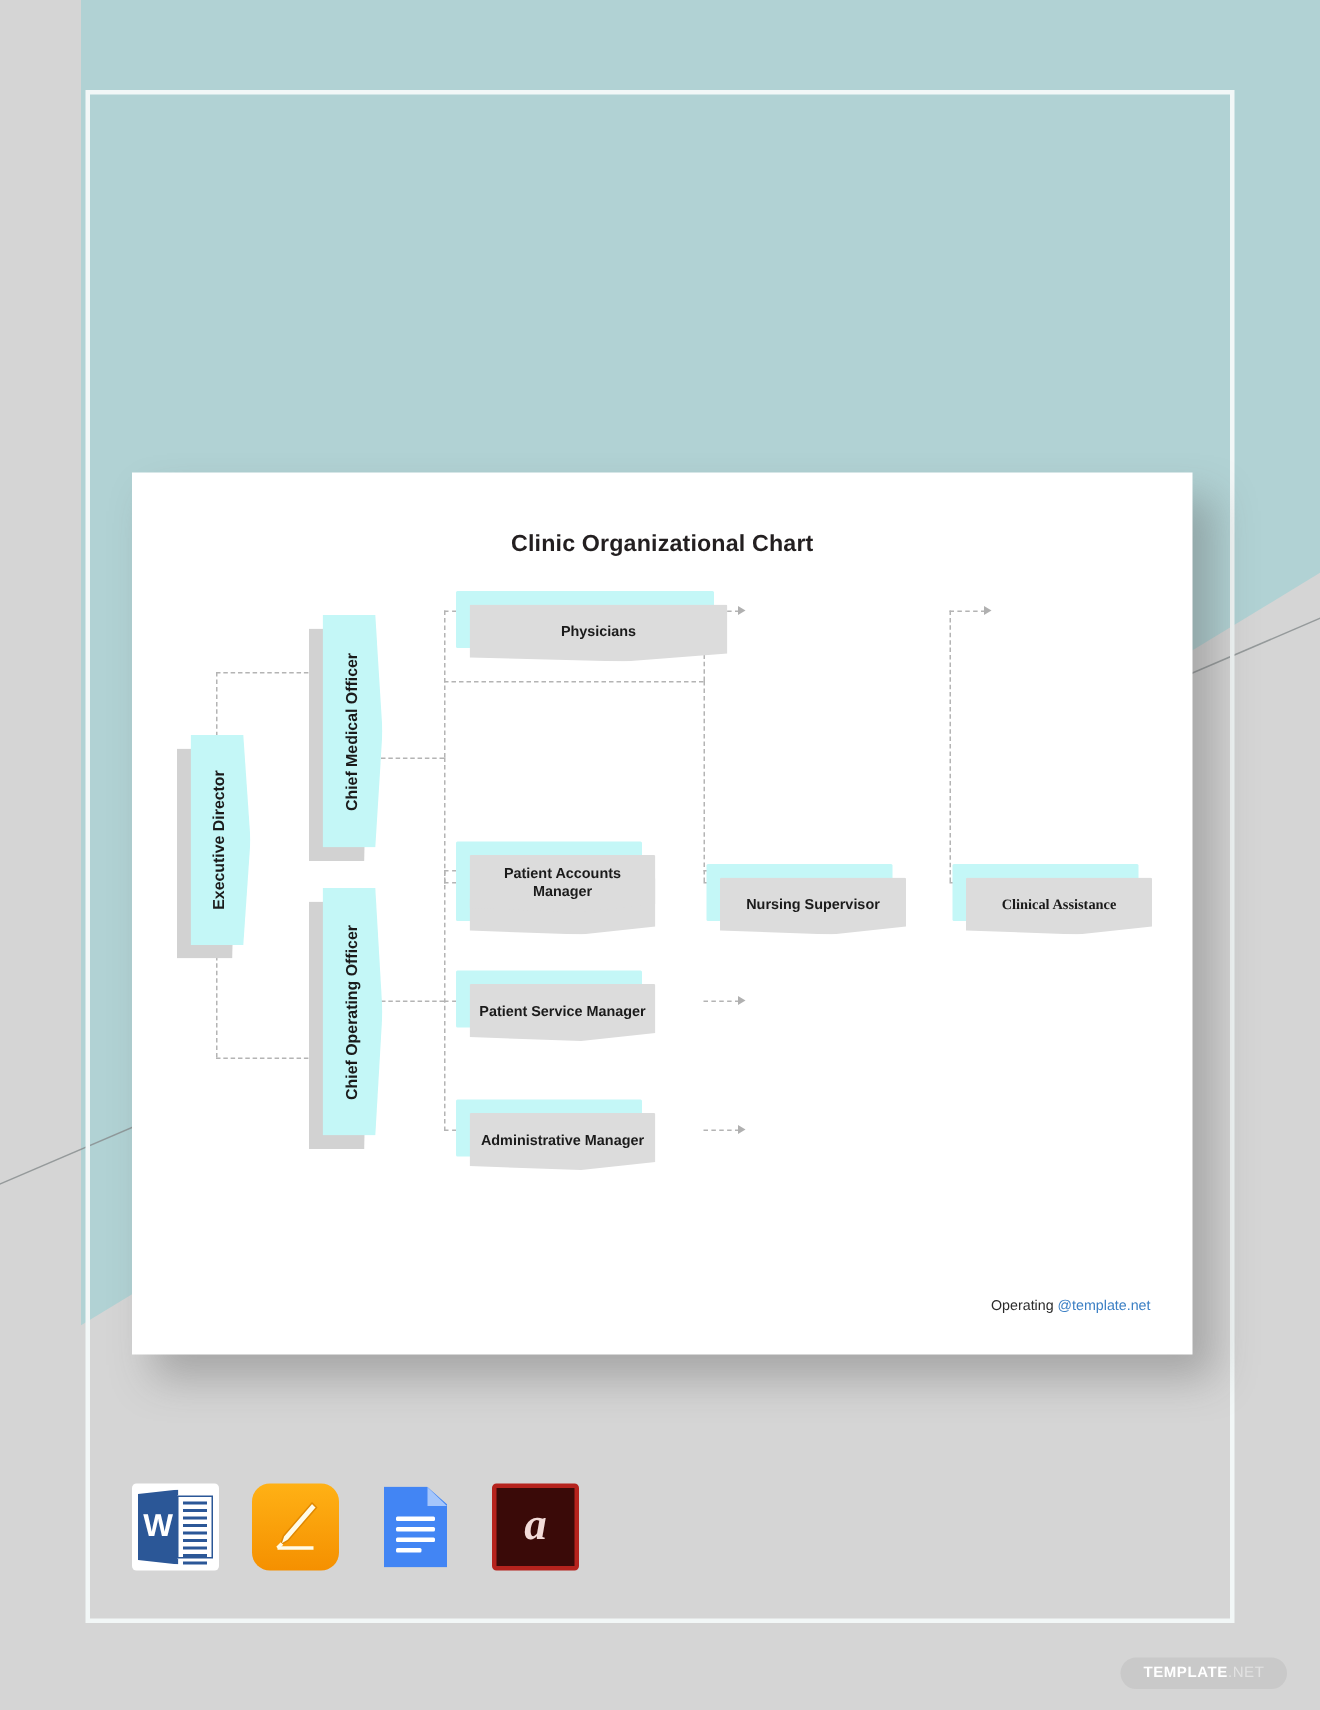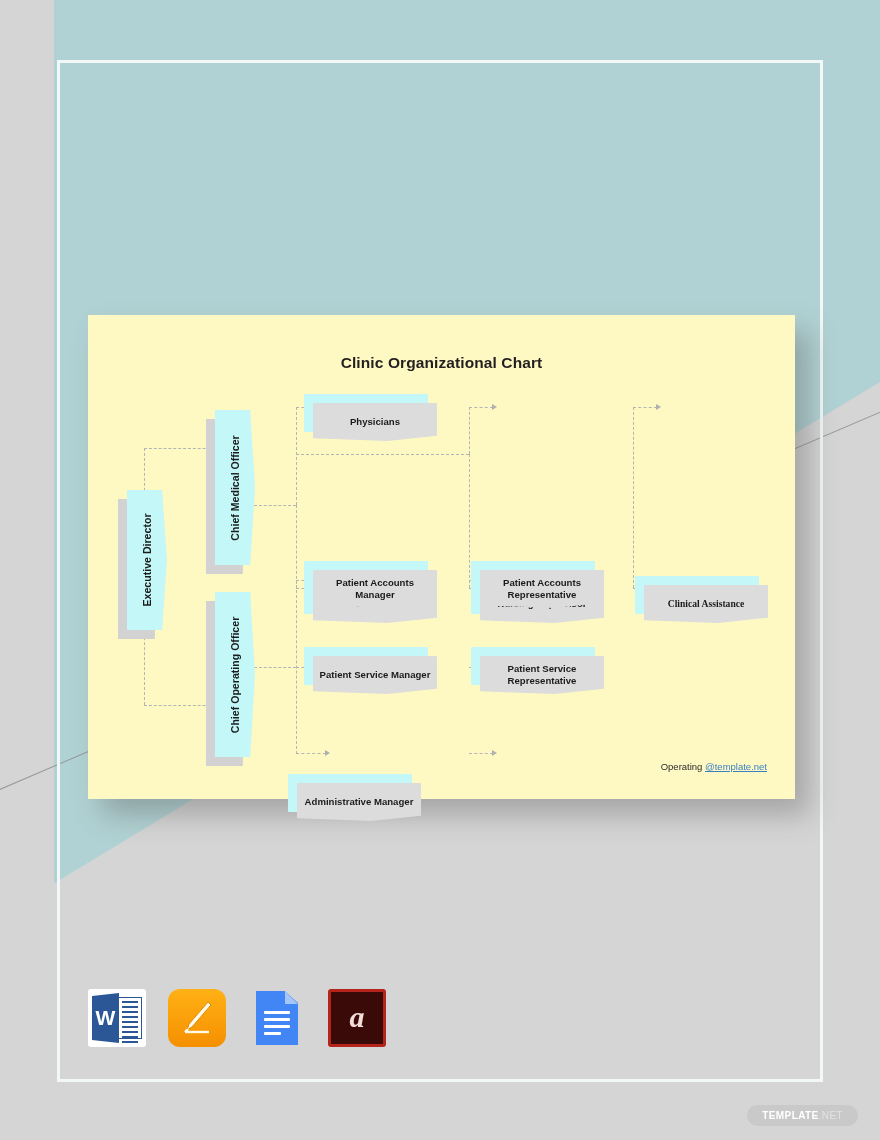--- a/index.html
+++ b/index.html
@@ -42,42 +42,42 @@
     left:57px;top:60px;right:57px;bottom:58px;
     border:3px solid #f2f7f7;
     box-sizing:border-box;
     pointer-events:none;
   }
 
   
   .card{
     position:absolute;
     left:88px;top:315px;
-    width:707px;height:484px;
-    background:#fef9c3;
+    width:707px;height:588px;
+    background:#ffffff;
     box-shadow:14px 16px 26px rgba(90,90,90,.38);
   }
 
   .chart-title{
     position:absolute;left:0;right:0;top:39px;
     text-align:center;
     font-size:15.5px;
     font-weight:700;
     color:#231f20;
     letter-spacing:.1px;
   }
 
   .copyright{
     position:absolute;
     right:28px;bottom:27px;
     font-size:9.5px;
     color:#2b2b2b;
     white-space:nowrap;
   }
-  .copyright .link{color:#3b7fc4;text-decoration:underline;}
+  .copyright .link{color:#3b7fc4;}
 
   
   .canvas{position:absolute;inset:0;}
 
   
   .dash-h{
     position:absolute;height:0;
     border-top:1px dashed #b4b4b4;
   }
   .dash-v{
@@ -318,21 +318,21 @@
       </div>
 
       <div class="vnode" style="left:118px;top:277px;width:40px;height:165px;">
         <div class="vshadow"></div>
         <div class="vbody"></div>
         <div class="vlabel">
           <span>Chief Operating Officer</span>
         </div>
       </div>
 
-      <div class="node" style="left:216px;top:79px;width:124px;height:38px;">
+      <div class="node" style="left:216px;top:79px;width:124px;height:38px;padding-left:48px;">
         <div class="accent"></div>
         <div class="body"></div>
         <div class="label">Physicians</div>
       </div>
 
       <div class="node" style="left:216px;top:261px;width:124px;height:38px;">
         <div class="accent"></div>
         <div class="body"></div>
         <div class="label">Dentists</div>
       </div>
@@ -342,44 +342,34 @@
         <div class="body"></div>
         <div class="label">Patient Accounts Manager</div>
       </div>
 
       <div class="node" style="left:216px;top:332px;width:124px;height:38px;">
         <div class="accent"></div>
         <div class="body"></div>
         <div class="label">Patient Service Manager</div>
       </div>
 
-      <div class="node" style="left:200px;top:418px;width:124px;height:38px;margin-top:41px;">
+      <div class="node" style="left:216px;top:418px;width:124px;height:38px;">
         <div class="accent"></div>
         <div class="body"></div>
         <div class="label">Administrative Manager</div>
       </div>
 
 
       <div class="node" style="left:383px;top:261px;width:124px;height:38px;">
         <div class="accent"></div>
         <div class="body"></div>
         <div class="label">Nursing Supervisor</div>
       </div>
 
-      <div class="node" style="left:383px;top:246px;width:124px;height:38px;">
-        <div class="accent"></div>
-        <div class="body"></div>
-        <div class="label">Patient Accounts Representative</div>
-      </div>
-
-      <div class="node" style="left:383px;top:332px;width:124px;height:38px;">
-        <div class="accent"></div>
-        <div class="body"></div>
-        <div class="label">Patient Service Representative</div>
-      </div>
+
 
 
 
       <div class="node" style="left:547px;top:261px;width:124px;height:38px;font-family:Liberation Serif, serif;">
         <div class="accent"></div>
         <div class="body"></div>
         <div class="label">Clinical Assistance</div>
       </div>
 
     </div>

